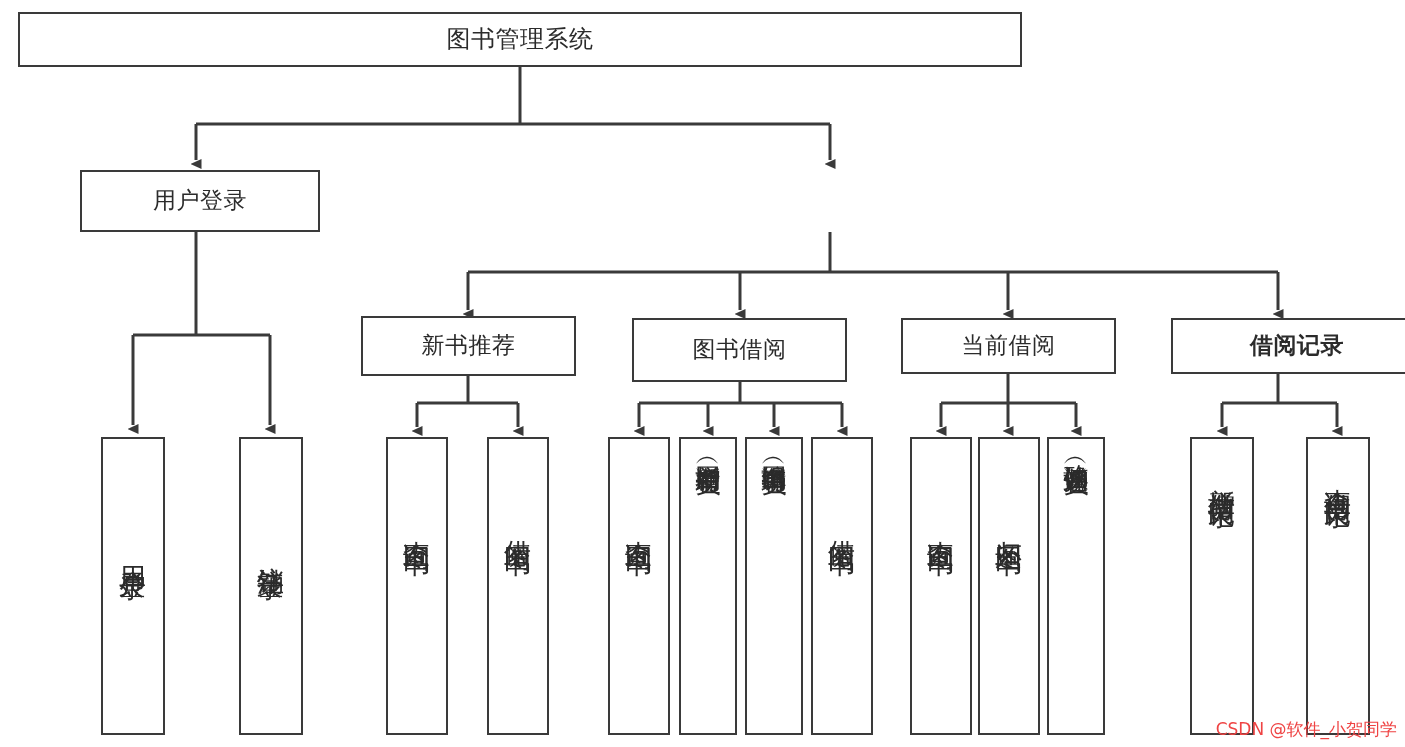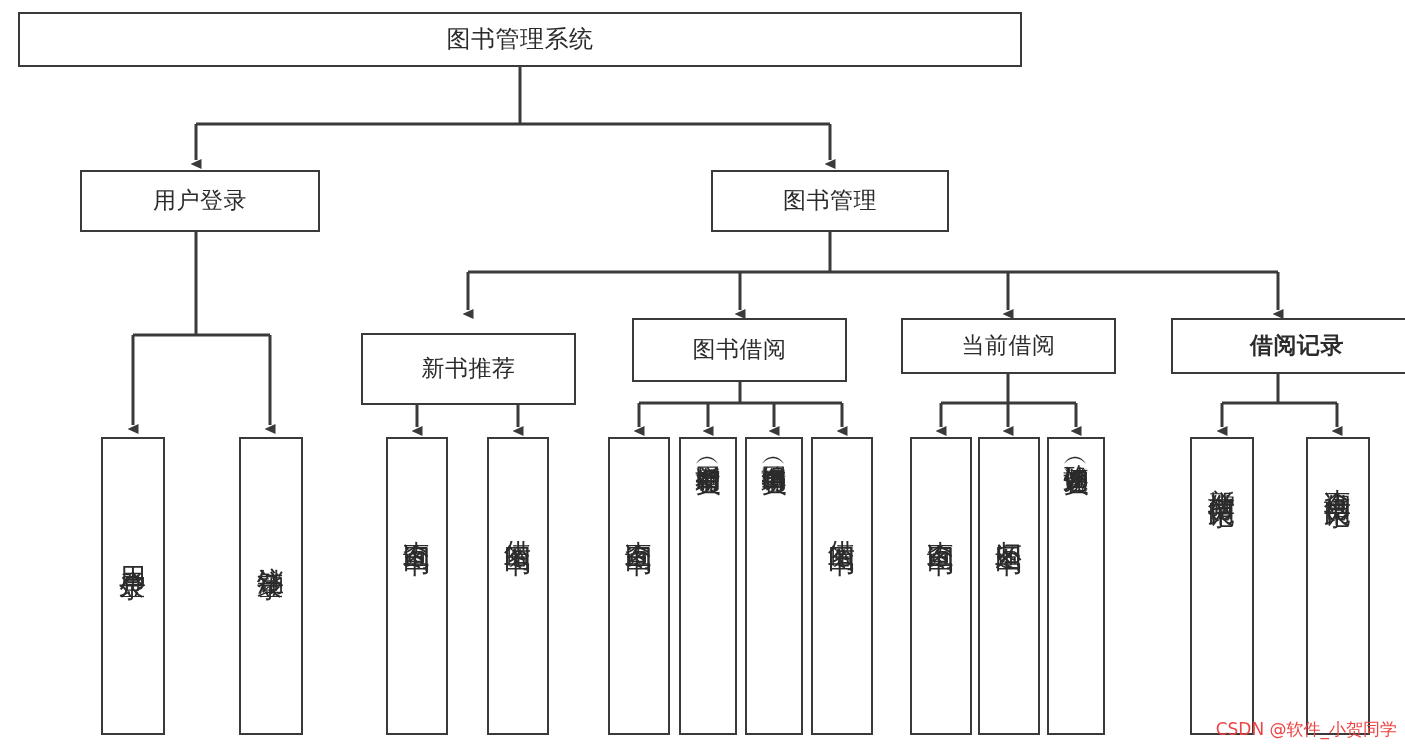--- a/index.html
+++ b/index.html
@@ -143,25 +143,22 @@
   </svg>
 
   <div class="node horiz root" style="left:18px; top:12px; width:1004px; height:55px;">
     <span class="node-label">图书管理系统</span>
   </div>
 
   <div class="node horiz" style="left:80px; top:170px; width:240px; height:62px;">
     <span class="node-label">用户登录</span>
   </div>
 
-  <div class="node horiz" style="left:711px; top:170px; width:238px; height:62px;">
-    <span class="node-label">图书管理</span>
-  </div>
-
-  <div class="node horiz" style="left:361px; top:333px; width:215px; height:72px;">
+
+  <div class="node horiz" style="left:361px; top:316px; width:215px; height:60px;">
     <span class="node-label">新书推荐</span>
   </div>
 
   <div class="node horiz" style="left:632px; top:318px; width:215px; height:64px;">
     <span class="node-label">图书借阅</span>
   </div>
 
   <div class="node horiz" style="left:901px; top:318px; width:215px; height:56px;">
     <span class="node-label">当前借阅</span>
   </div>

